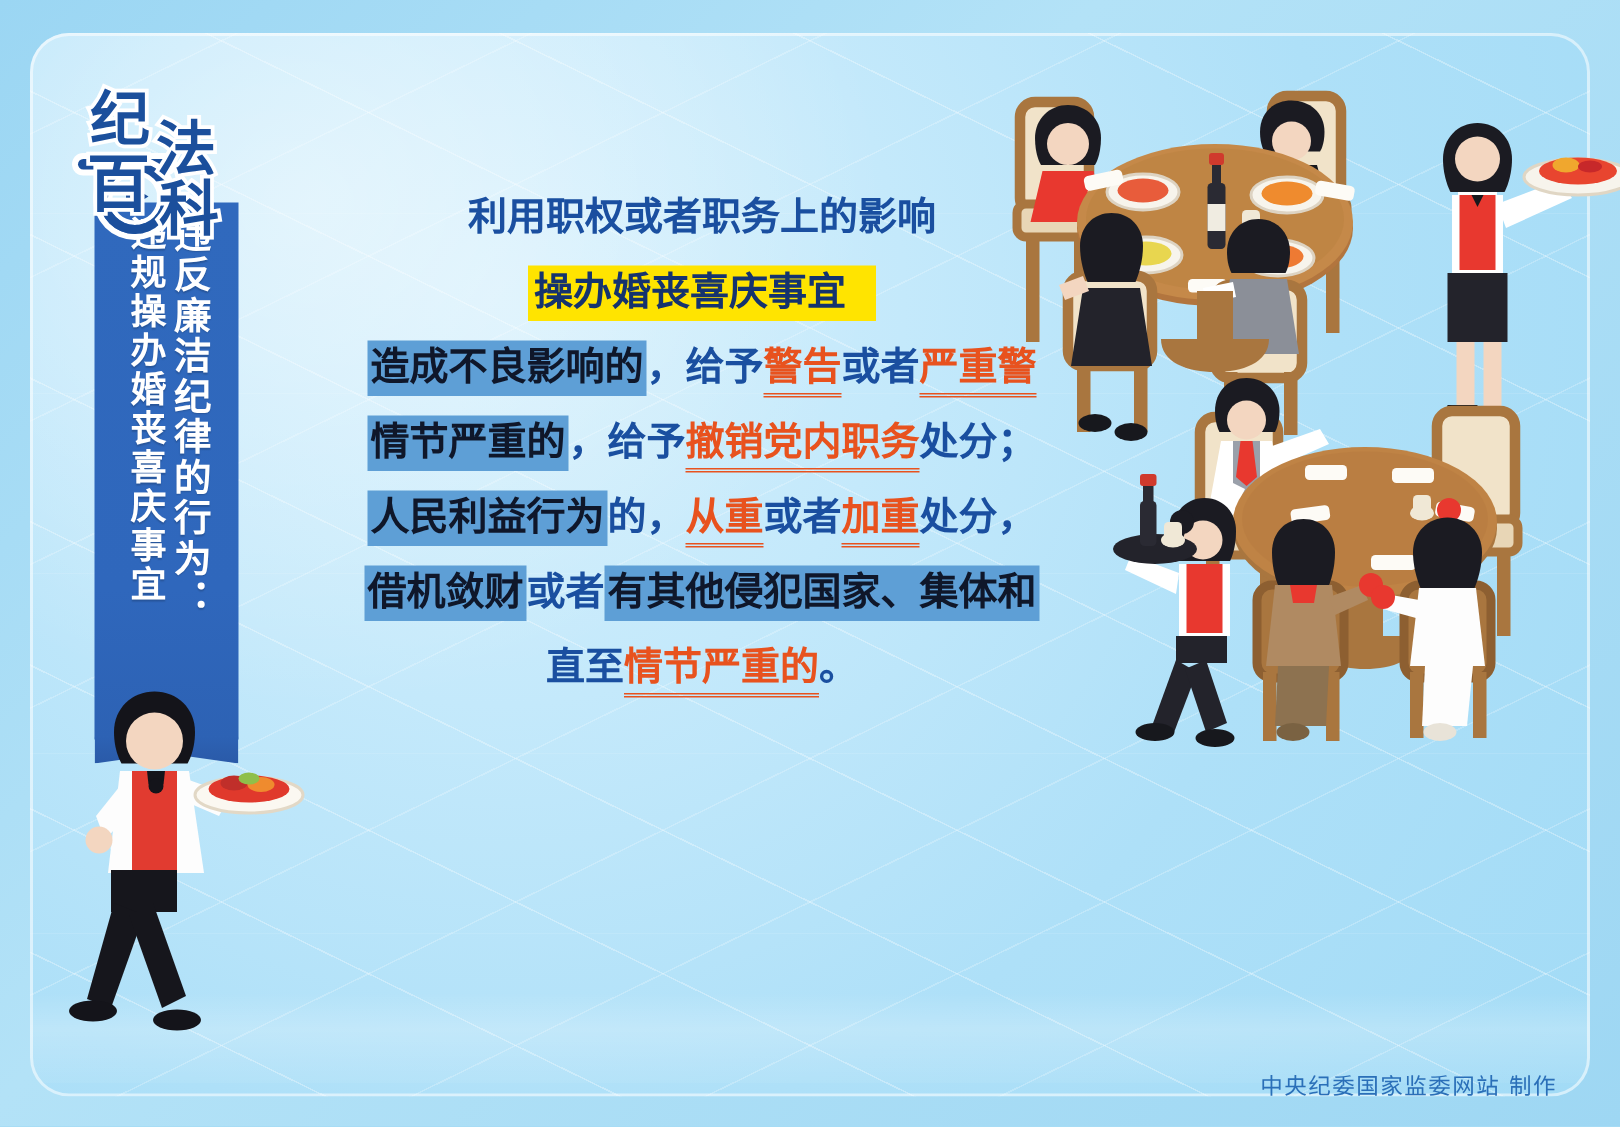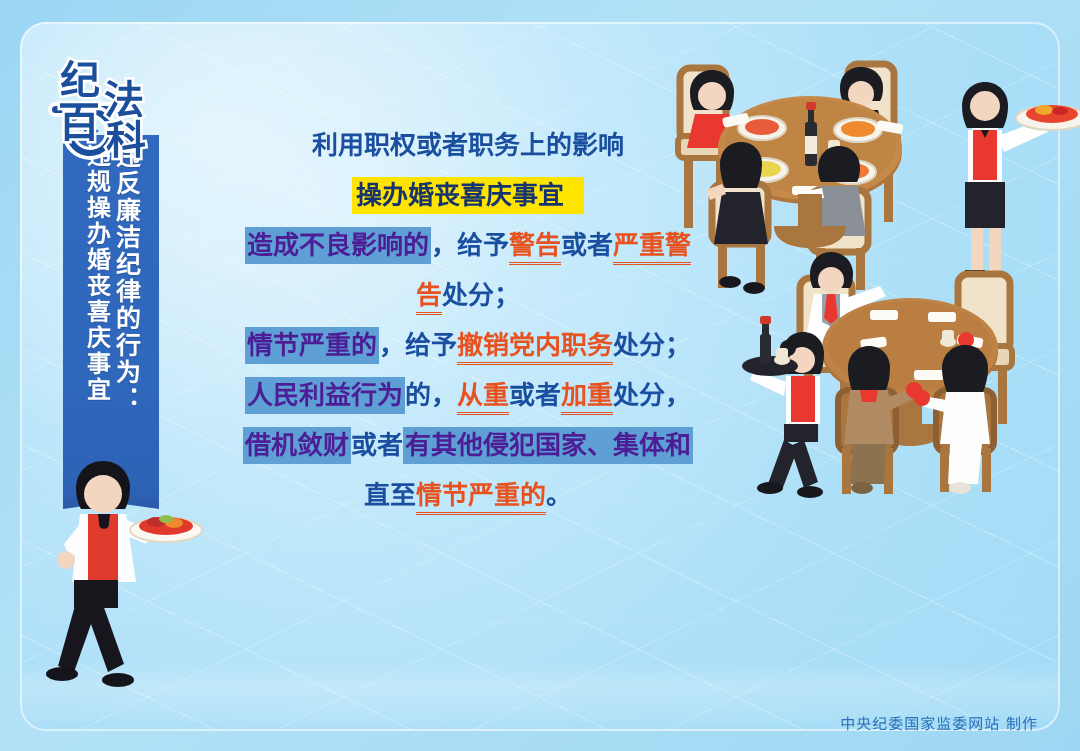--- a/index.html
+++ b/index.html
@@ -107,21 +107,21 @@
     font-size:26px;color:#1a4fa0;font-weight:bold;
     line-height:1.0;margin-bottom:24px;white-space:nowrap;
   }
   .plain{color:#1a4fa0;font-weight:bold;}
 
   .hl-yellow{
     background:#ffe400;color:#15336e;font-weight:bold;
     padding:3px 20px 4px 4px;box-decoration-break:clone;
   }
   .hl-blue{
-    background:#5e9fd6;color:#4c1d95;font-weight:bold;
+    background:#5e9fd6;color:#0f172a;font-weight:bold;
     padding:3px 2px 4px 2px;box-decoration-break:clone;
   }
   .em-red{
     color:#e8521e;font-weight:bold;
     border-bottom:3px double #e8521e;
     padding-bottom:2px;
   }
 
   
   .credit{
@@ -163,21 +163,20 @@
     <div class="vcols">
       <div class="vcol">违反廉洁纪律的行为：</div>
       <div class="vcol vcol-sub">违规操办婚丧喜庆事宜</div>
     </div>
   </div>
 
   <div class="content" id="body-lines">
       <div class="line"><span class="plain">利用职权或者职务上的影响</span></div>
       <div class="line"><span class="hl-yellow">操办婚丧喜庆事宜</span></div>
       <div class="line"><span class="hl-blue">造成不良影响的</span><span class="plain">，给予</span><span class="em-red">警告</span><span class="plain">或者</span><span class="em-red">严重警</span></div>
-      <div class="line"><span class="em-red">告</span><span class="plain">处分；</span></div>
       <div class="line"><span class="hl-blue">情节严重的</span><span class="plain">，给予</span><span class="em-red">撤销党内职务</span><span class="plain">处分；</span></div>
       <div class="line"><span class="hl-blue">人民利益行为</span><span class="plain">的，</span><span class="em-red">从重</span><span class="plain">或者</span><span class="em-red">加重</span><span class="plain">处分，</span></div>
       <div class="line"><span class="hl-blue">借机敛财</span><span class="plain">或者</span><span class="hl-blue">有其他侵犯国家、集体和</span></div>
       <div class="line"><span class="plain">直至</span><span class="em-red">情节严重的</span><span class="plain">。</span></div>
     </div>
 
   <div class="ill" id="ill-top">
     <svg viewBox="0 0 400 250" width="400" height="250">
 
       <g>

